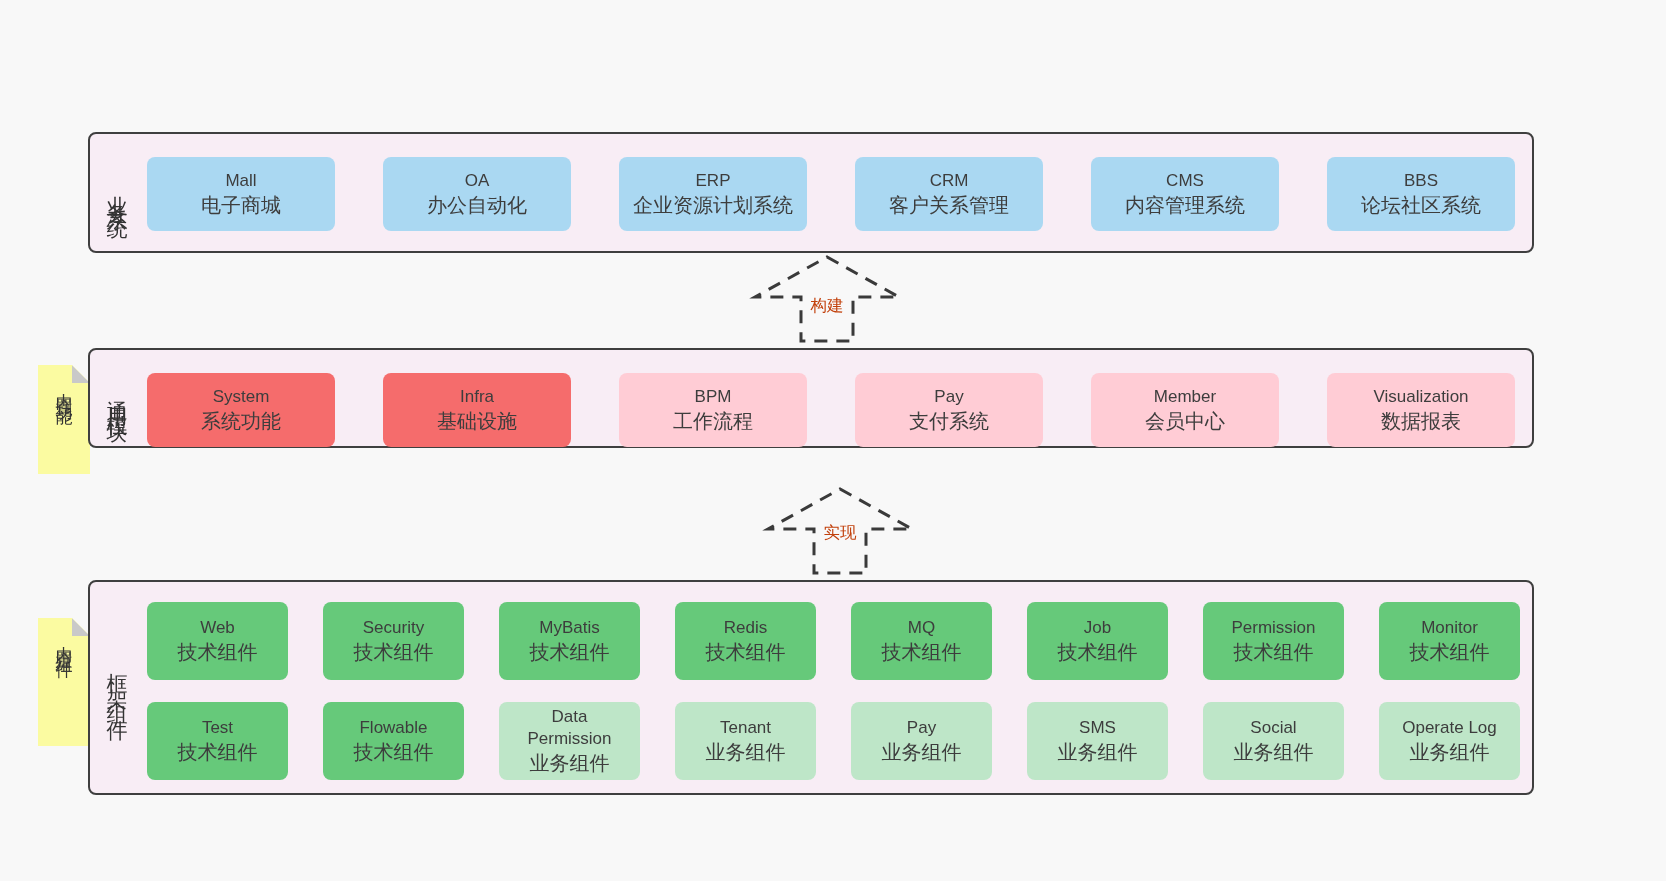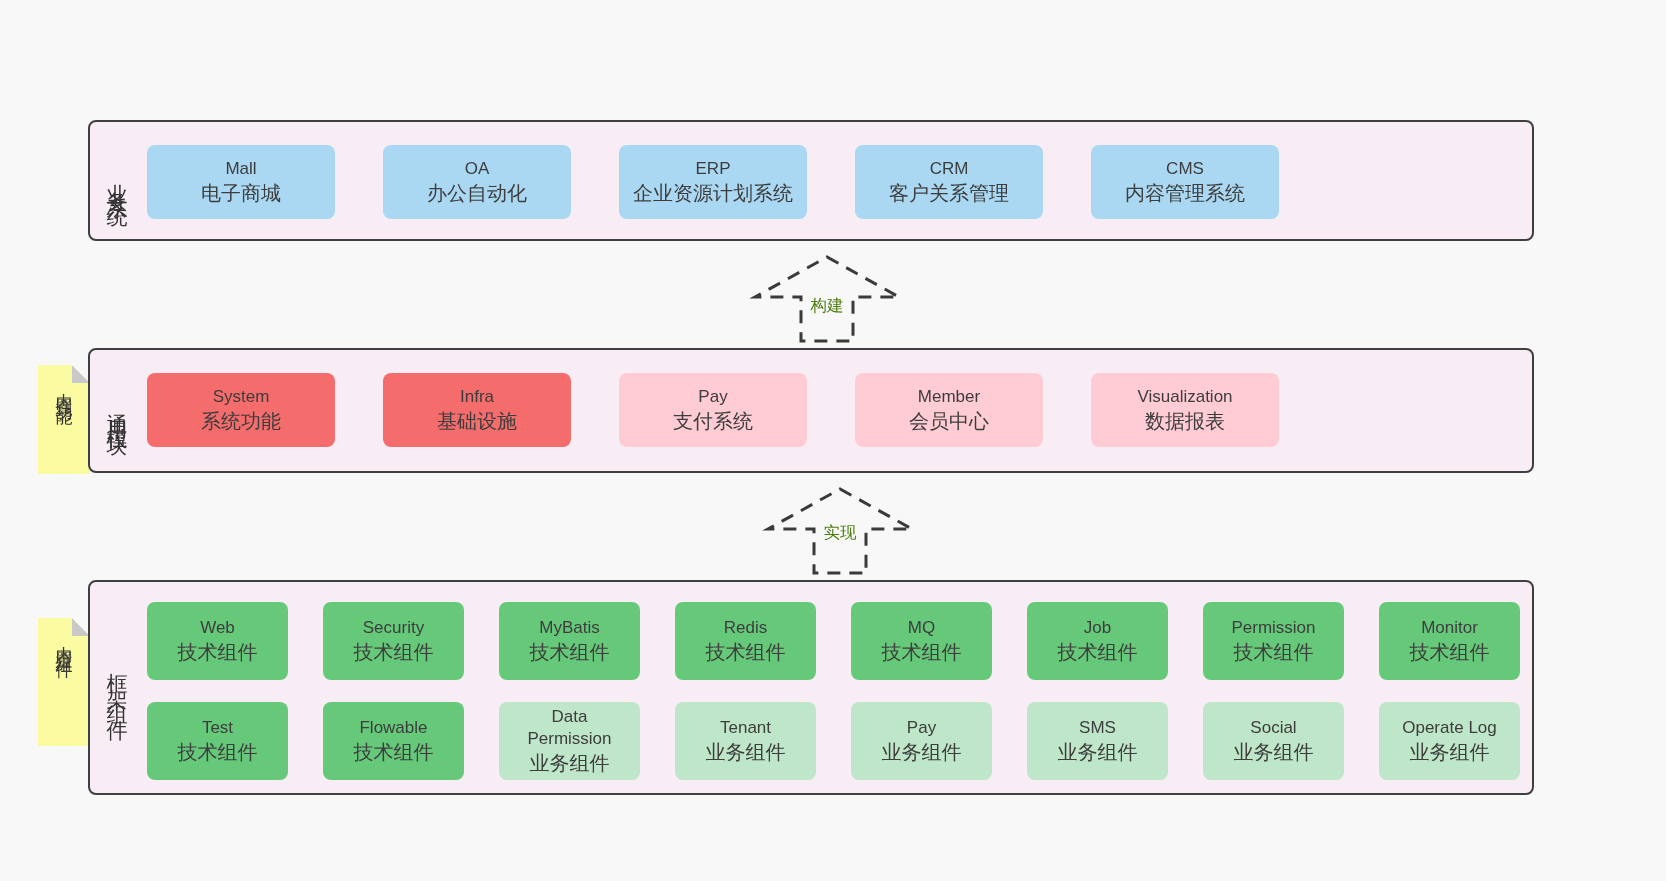--- a/index.html
+++ b/index.html
@@ -6,22 +6,22 @@
   body{
     width:1666px;height:881px;position:relative;
     background:#f8f8f8;overflow:hidden;
     font-family:"Liberation Sans","DejaVu Sans",sans-serif;
     color:#3d3d3d;
   }
   .panel{
     position:absolute;left:88px;width:1446px;box-sizing:border-box;
     background:#f8edf5;border:2px solid #3f3f3f;border-radius:8px;
   }
-  .panel1{top:120px;height:121px;}
-  .panel2{top:348px;height:125px;}
+  .panel1{top:132px;height:121px;}
+  .panel2{top:348px;height:100px;}
   .panel3{top:580px;height:215px;}
   .vtitle{
     position:absolute;left:13px;top:50%;transform:translateY(-50%);
     writing-mode:vertical-rl;text-orientation:upright;
     font-size:21px;letter-spacing:7px;color:#333;white-space:nowrap;
   }
   .panel3 .vtitle{letter-spacing:16px;}
   .boxrow{position:absolute;left:57px;display:flex;gap:48px;}
   .panel1 .boxrow,.panel2 .boxrow{top:23px;}
   .boxrow8{gap:35px;}
@@ -58,21 +58,21 @@
     font-size:17px;letter-spacing:5px;color:#333;white-space:nowrap;
   }
   .arrow{position:absolute;width:164px;height:90px;}
   .arrow1{left:745px;top:254px;}
   .arrow2{left:758px;top:486px;}
   .arrow polygon{
     fill:none;stroke:#3a3a3a;stroke-width:3;stroke-dasharray:13 9;
   }
   .alabel{
     position:absolute;transform:translateX(-50%);z-index:5;
-    background:#f8f8f8;padding:1px 3px;font-size:16.5px;color:#4d7c0f;
+    background:#f8f8f8;padding:1px 3px;font-size:16.5px;color:#c2410c;
   }
   .alabel1{left:827px;top:294px;}
   .alabel2{left:840px;top:521px;}
 </style>
 </head>
 <body>
 
 <section class="panel panel1">
   <div class="vtitle">业务系统</div>
   <div class="boxrow">
@@ -88,20 +88,24 @@
       <span class="en">ERP</span>
       <span class="zh">企业资源计划系统</span>
     </div>
     <div class="box b6 blue">
       <span class="en">CRM</span>
       <span class="zh">客户关系管理</span>
     </div>
     <div class="box b6 blue">
       <span class="en">CMS</span>
       <span class="zh">内容管理系统</span>
+    </div>
+    <div class="box b6 blue">
+      <span class="en">BBS</span>
+      <span class="zh">论坛社区系统</span>
     </div>
   </div>
 </section>
 
 <svg class="arrow arrow1" viewBox="0 0 164 90">
   <polygon points="82,3 154,43 108,43 108,87 56,87 56,43 10,43"></polygon>
 </svg>
 <div class="alabel alabel1">构建</div>
 
 <div class="note note1">
@@ -114,20 +118,24 @@
   <div class="boxrow">
     <div class="box b6 red">
       <span class="en">System</span>
       <span class="zh">系统功能</span>
     </div>
     <div class="box b6 red">
       <span class="en">Infra</span>
       <span class="zh">基础设施</span>
     </div>
     <div class="box b6 pink">
+      <span class="en">BPM</span>
+      <span class="zh">工作流程</span>
+    </div>
+    <div class="box b6 pink">
       <span class="en">Pay</span>
       <span class="zh">支付系统</span>
     </div>
     <div class="box b6 pink">
       <span class="en">Member</span>
       <span class="zh">会员中心</span>
     </div>
     <div class="box b6 pink">
       <span class="en">Visualization</span>
       <span class="zh">数据报表</span>

